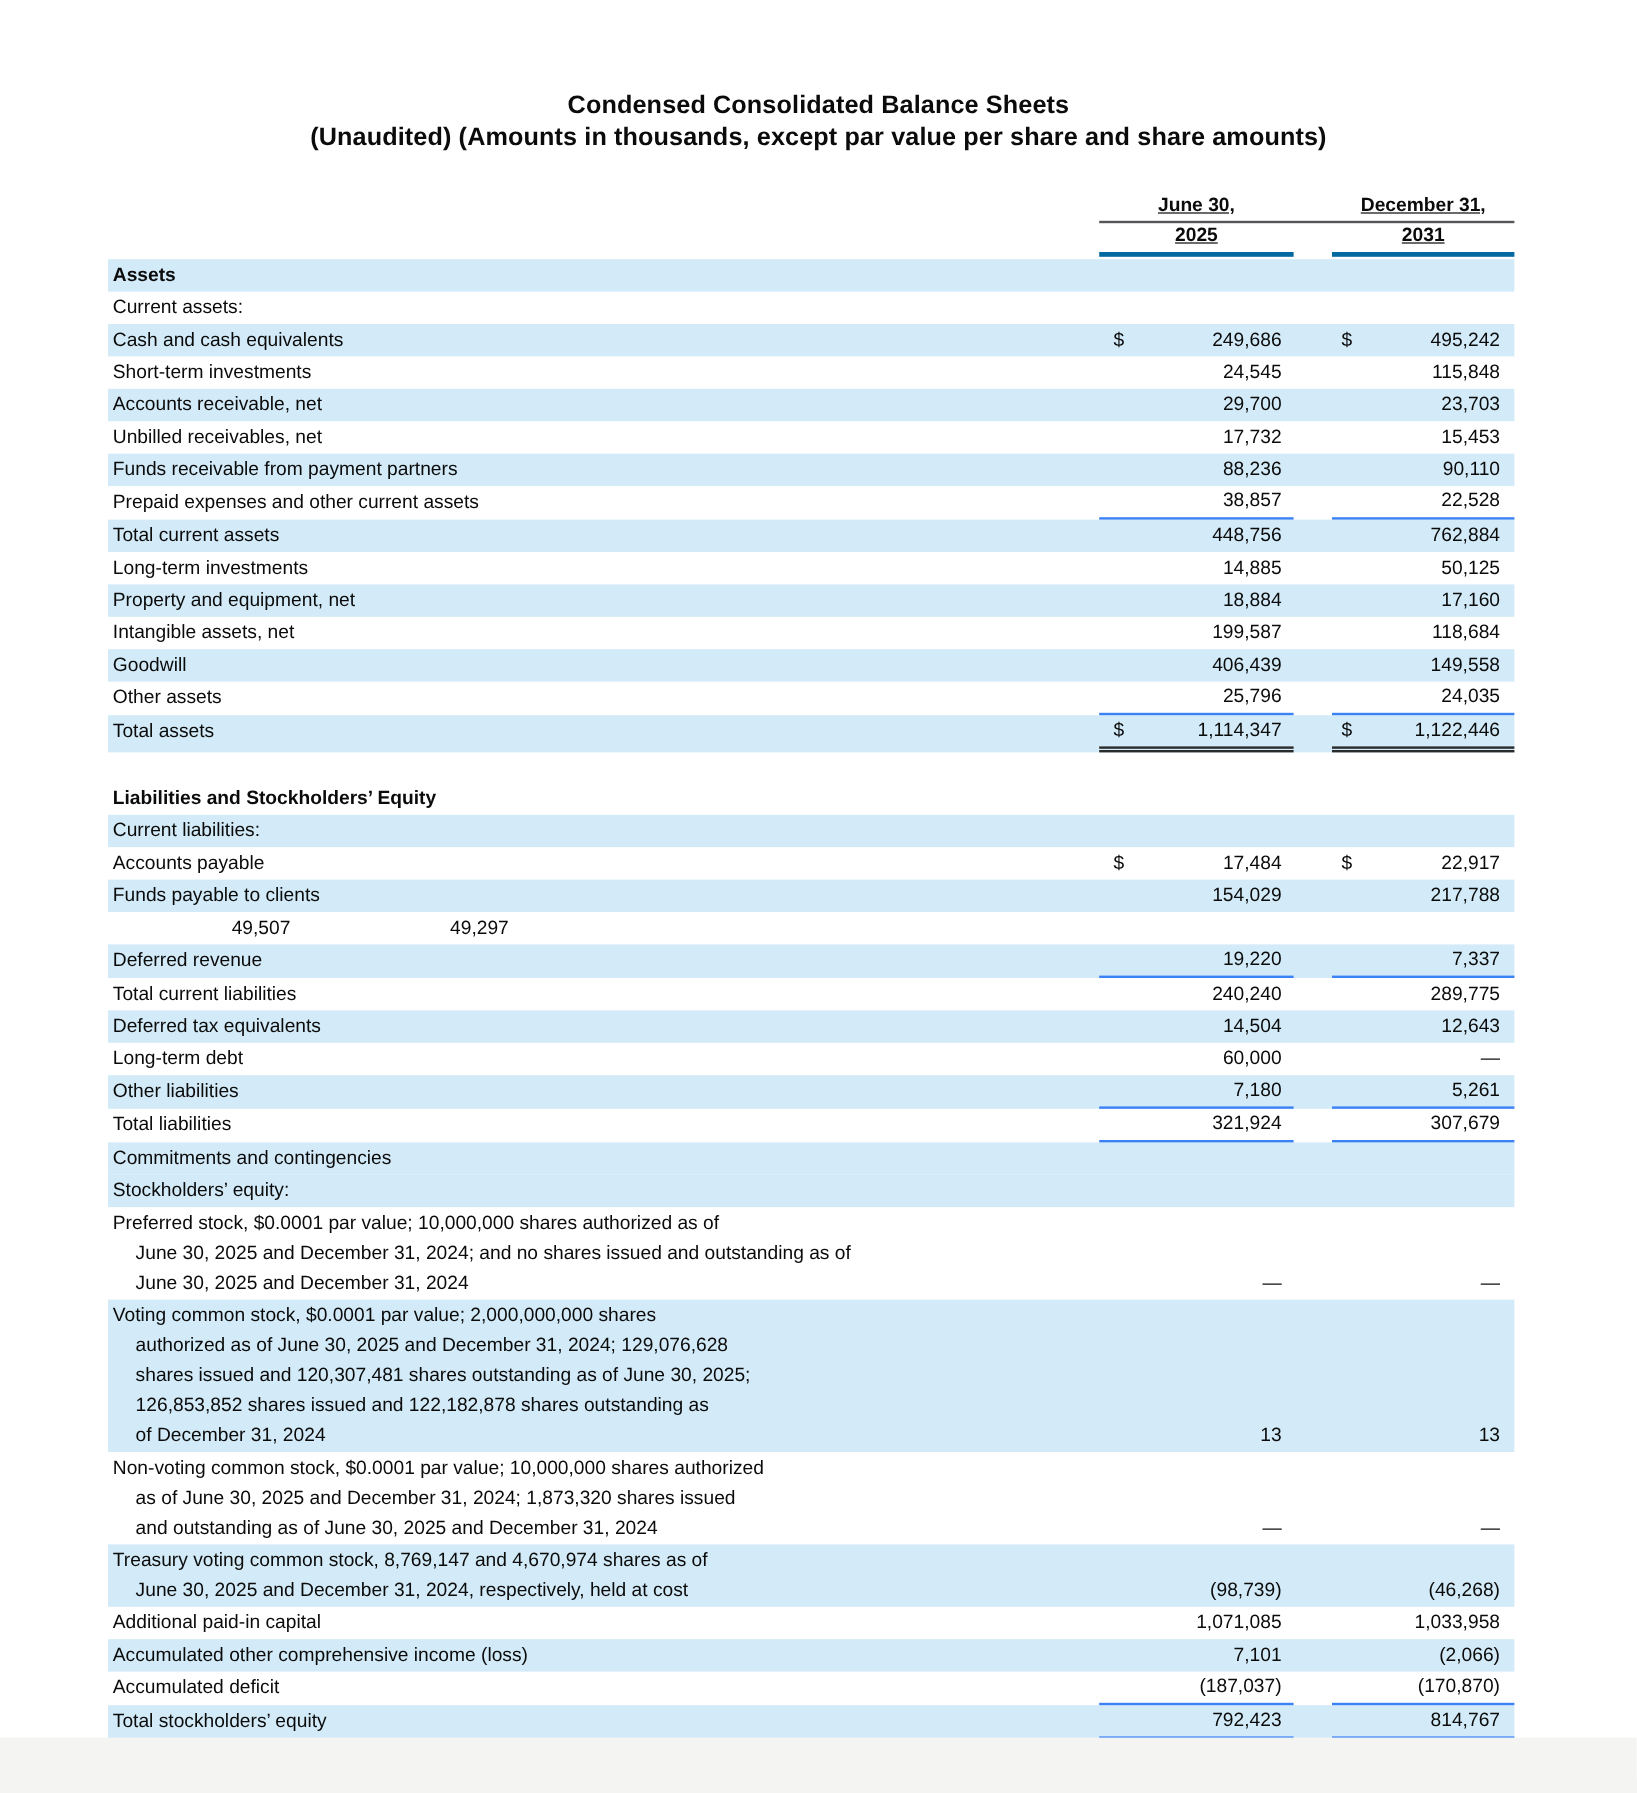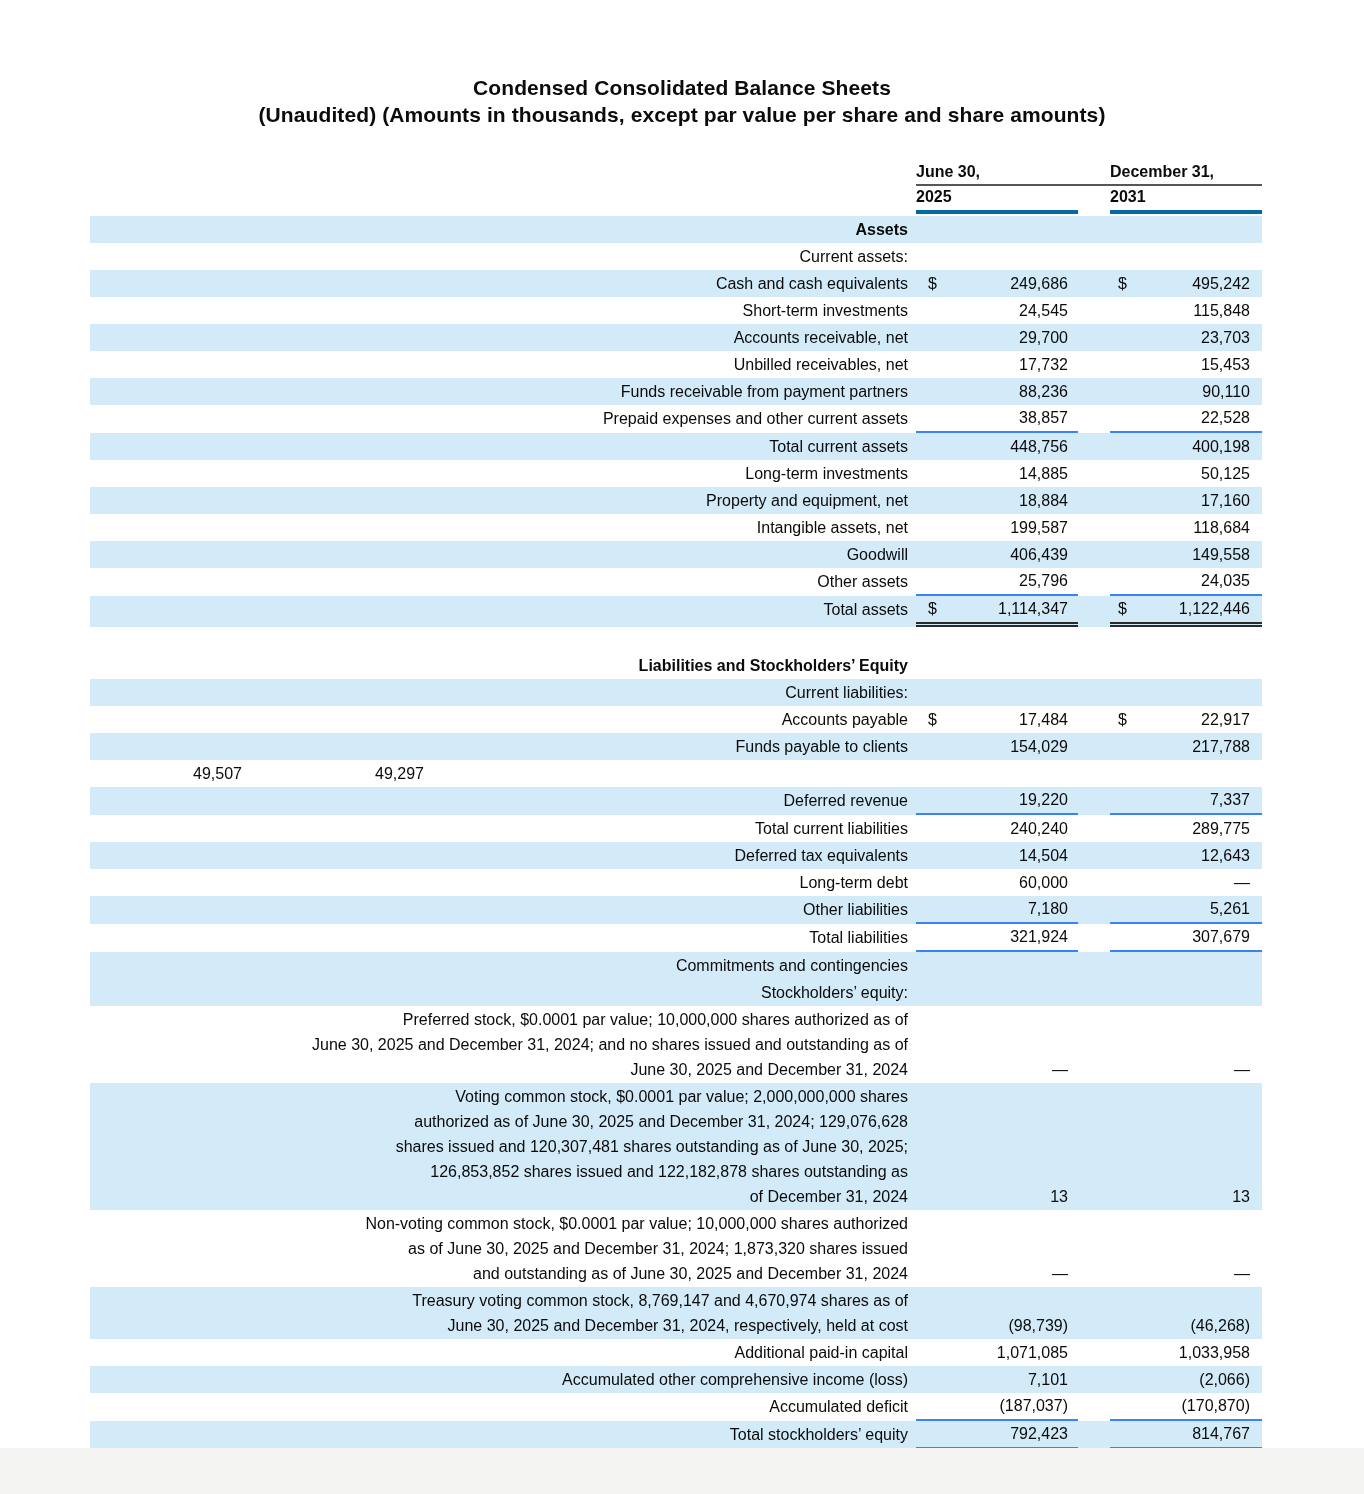--- a/index.html
+++ b/index.html
@@ -16,32 +16,32 @@
   .title, .subtitle { font-size:21px; font-weight:bold; line-height:27px; letter-spacing:0.1px; }
 
   .sheet { margin:33px 0 0 90px; width:1172px; }
 
   
   .cols-header { display:flex; font-weight:bold; font-size:16px; }
   .lbl-spacer { width:826px; }
   .cols-wrap { width:346px; }
   .ch-line1 { display:flex; border-bottom:2px solid #55565a; padding-bottom:1px; }
   .ch-line2 { display:flex; margin-bottom:2px; }
-  .ch { line-height:22px; }
+  .ch { text-align:center; line-height:22px;text-decoration:underline; }
   .c1 { width:162px; }
   .gap { width:32px; }
   .c2 { width:152px; }
   .ch-line2 .ch { border-bottom:4px solid #0369a1; padding-bottom:2px; }
 
   
   .row { display:flex; min-height:27px; }
   .row.shade { background:var(--shade, #d3ebf8); }
   .row.bold .lbl { font-weight:bold; }
   .lbl { flex:1; width:826px; padding:1px 8px 1px 4px; font-size:16px; }
-  .lbl .line { line-height:25px;text-align:right; }
+  .lbl .line { line-height:25px; }
   .lbl .line.cont { padding-left:19px; }
   .col { display:flex; justify-content:space-between; align-items:flex-end; font-size:16px; }
   .col.c1 { padding:0 10px 0 12px; }
   .col.c2 { padding:0 12px 0 8px; }
   .col .dollar, .col .val { line-height:25px; padding-bottom:1px; white-space:pre; }
   .b-single { border-bottom:2px solid #3b82f6; }
   .b-double { border-bottom:5px double #2a2a2a; }
   .spacer { height:25px; }
 
   .footer-strip {
@@ -190,21 +190,21 @@
         <div class="lbl">
           <div class="line">Total current assets</div>
         </div>
         <div class="col c1">
           <span class="dollar"></span>
           <span class="val">448,756</span>
         </div>
         <div class="gap"></div>
         <div class="col c2">
           <span class="dollar"></span>
-          <span class="val">400,198</span>
+          <span class="val">762,884</span>
         </div>
       </div>
       <div class="row">
         <div class="lbl">
           <div class="line">Long-term investments</div>
         </div>
         <div class="col c1">
           <span class="dollar"></span>
           <span class="val">14,885</span>
         </div>

